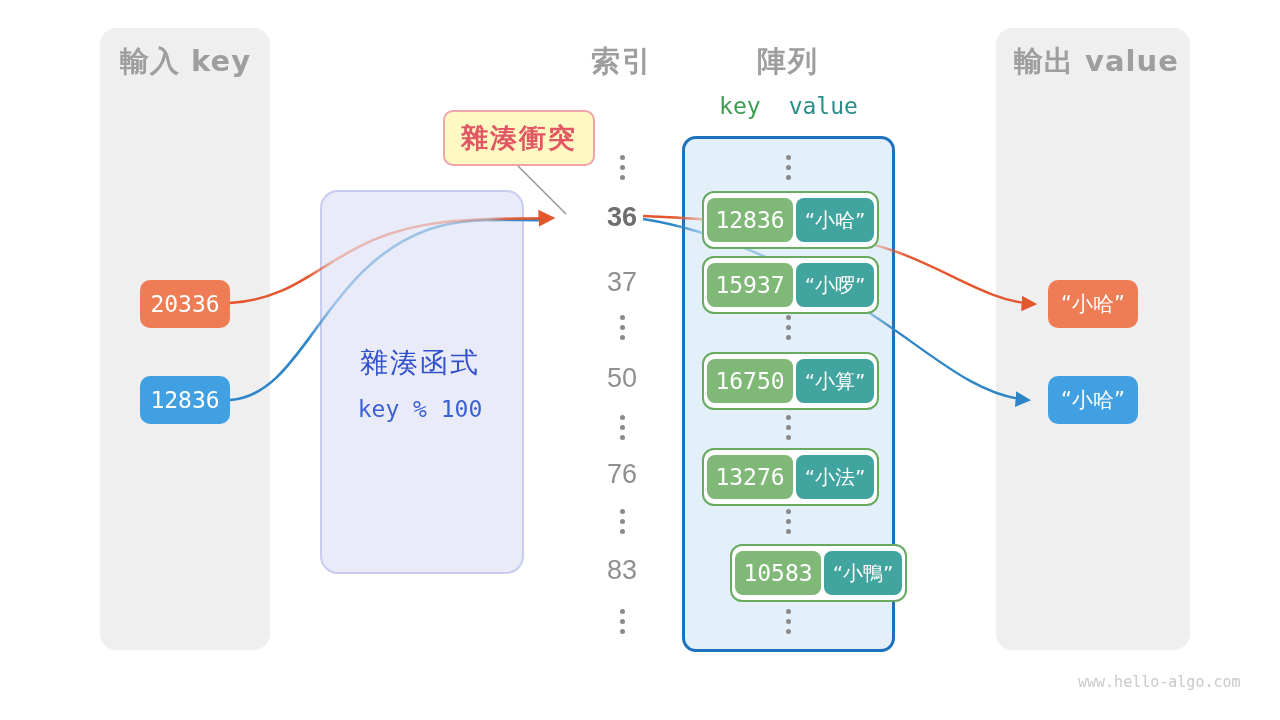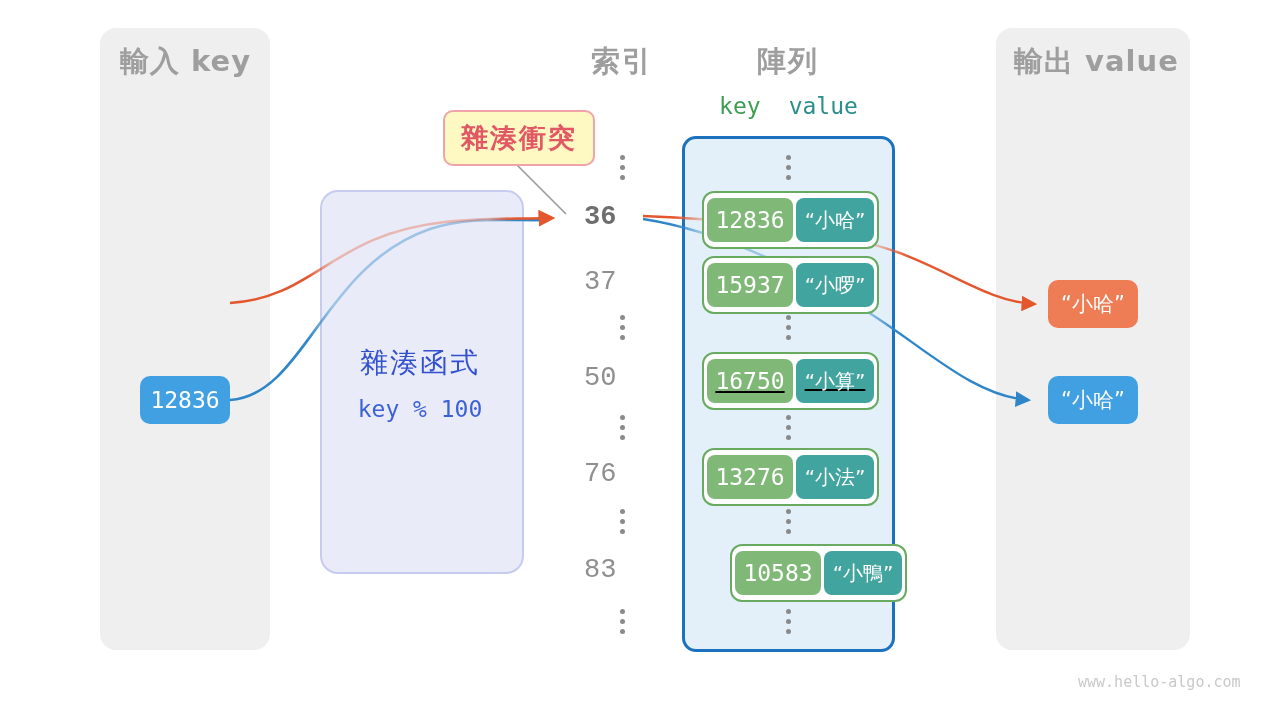--- a/index.html
+++ b/index.html
@@ -23,22 +23,22 @@
   .array-panel{background:#e3f0fa;border:3px solid #1d72bd;border-radius:14px;box-sizing:border-box;}
 
   
   .col-header{width:120px;text-align:center;font-size:29px;font-weight:bold;color:#9e9e9e;letter-spacing:2px;}
   .kv-header{width:213px;display:flex;justify-content:center;gap:28px;
              font-family:"DejaVu Sans Mono","Liberation Mono",monospace;font-size:23px;}
   .kv-key{color:#3c9c4f;}
   .kv-value{color:#2a8e8a;}
 
   
-  .index-cell{width:76px;text-align:left;font-size:27px;color:#8f8f8f;
-              font-family:Liberation Mono, monospace;}
+  .index-cell{width:76px;text-align:center;font-size:27px;color:#8f8f8f;
+              font-family:Liberation Sans, sans-serif;}
   .index-cell.hot{font-weight:bold;color:#6e6e6e;}
 
   
   .dots{display:flex;flex-direction:column;align-items:center;gap:5px;width:6px;}
   .dots i{width:5px;height:5px;border-radius:50%;background:#8a8a8a;display:block;}
 
   
   .chip{display:flex;align-items:center;justify-content:center;border-radius:10px;color:#ffffff;}
   .chip.num{font-family:"DejaVu Sans Mono","Liberation Mono",monospace;font-size:23px;}
   .chip.str{font-size:21px;}
@@ -183,35 +183,36 @@
 
     <path d="M230,400 C305,395 322,266 430,229 C468,216 508,221 549,220" fill="none" stroke="url(#gBL)" stroke-width="2.6"></path>
 
     <path d="M230,303 C315,298 332,234 445,222 C482,218 510,219 552,218" fill="none" stroke="url(#gOL)" stroke-width="2.6" marker-end="url(#arrO)"></path>
 
     <path d="M643,216 C720,219 830,228 897,252 C950,271 990,302 1034,304" fill="none" stroke="url(#gOR)" stroke-width="2.4" marker-end="url(#arrO)"></path>
 
     <path d="M643,219 C715,230 792,266 858,306 C918,341 970,396 1028,400" fill="none" stroke="url(#gBR)" stroke-width="2.4" marker-end="url(#arrB)"></path>
   </svg>
 
+  <div class="abs chip num orange" style="left:140px;top:280px;width:90px;height:48px;">20336</div>
   <div class="abs chip num blue" style="left:140px;top:376px;width:90px;height:48px;">12836</div>
 
   <div class="abs badge" style="left:443px;top:110px;width:148px;height:52px;">
     <span class="badge-label">雜湊衝突</span>
   </div>
 
   <div class="abs pair" style="left:702px;top:191px;">
     <div class="pair-key">12836</div>
     <div class="pair-value">“小哈”</div>
   </div>
   <div class="abs pair" style="left:702px;top:256px;">
     <div class="pair-key">15937</div>
     <div class="pair-value">“小啰”</div>
   </div>
-  <div class="abs pair" style="left:702px;top:352px;text-decoration:underline;">
+  <div class="abs pair" style="left:702px;top:352px;">
     <div class="pair-key">16750</div>
     <div class="pair-value">“小算”</div>
   </div>
   <div class="abs pair" style="left:702px;top:448px;">
     <div class="pair-key">13276</div>
     <div class="pair-value">“小法”</div>
   </div>
   <div class="abs pair" style="left:730px;top:544px;">
     <div class="pair-key">10583</div>
     <div class="pair-value">“小鴨”</div>

